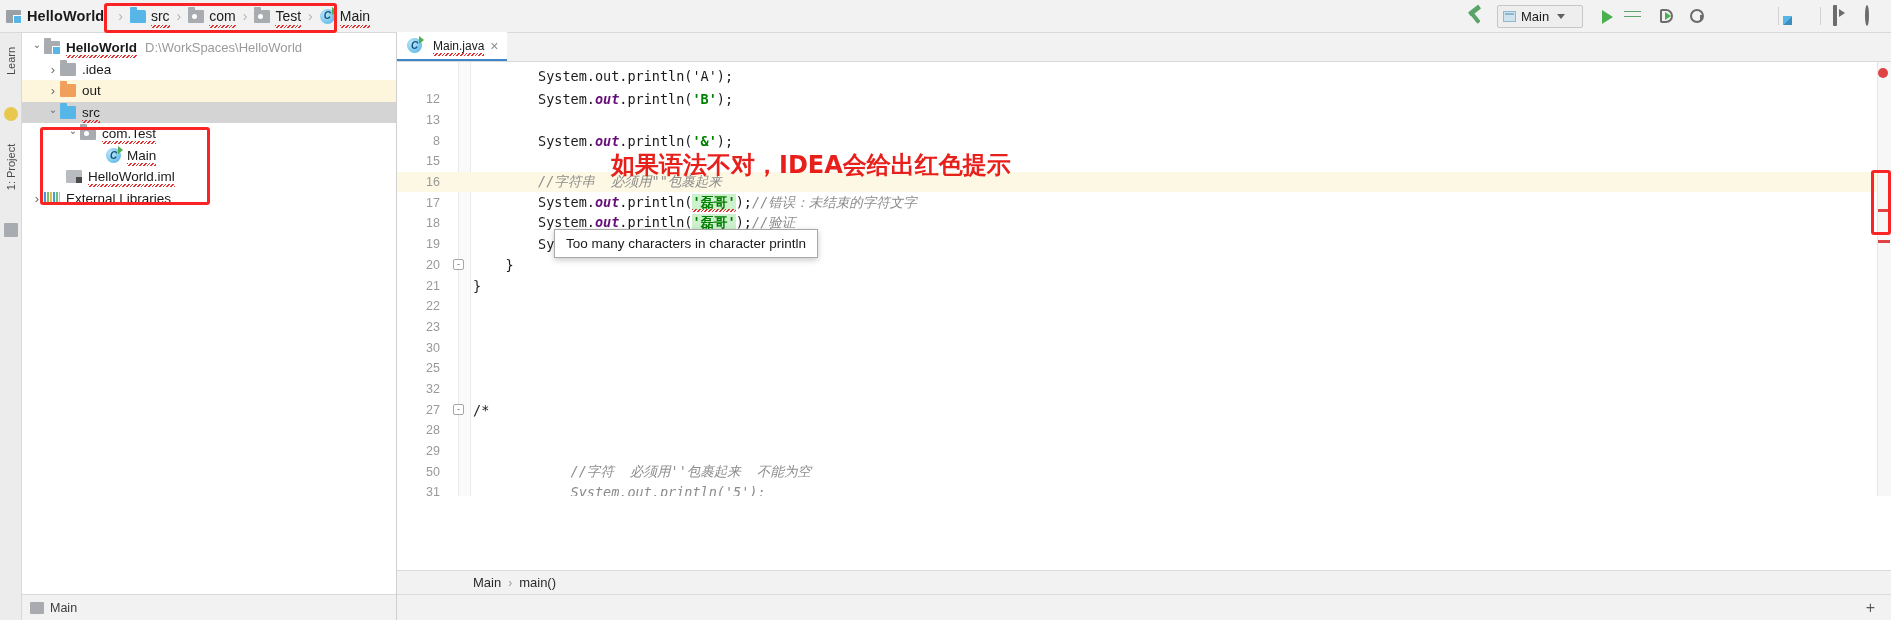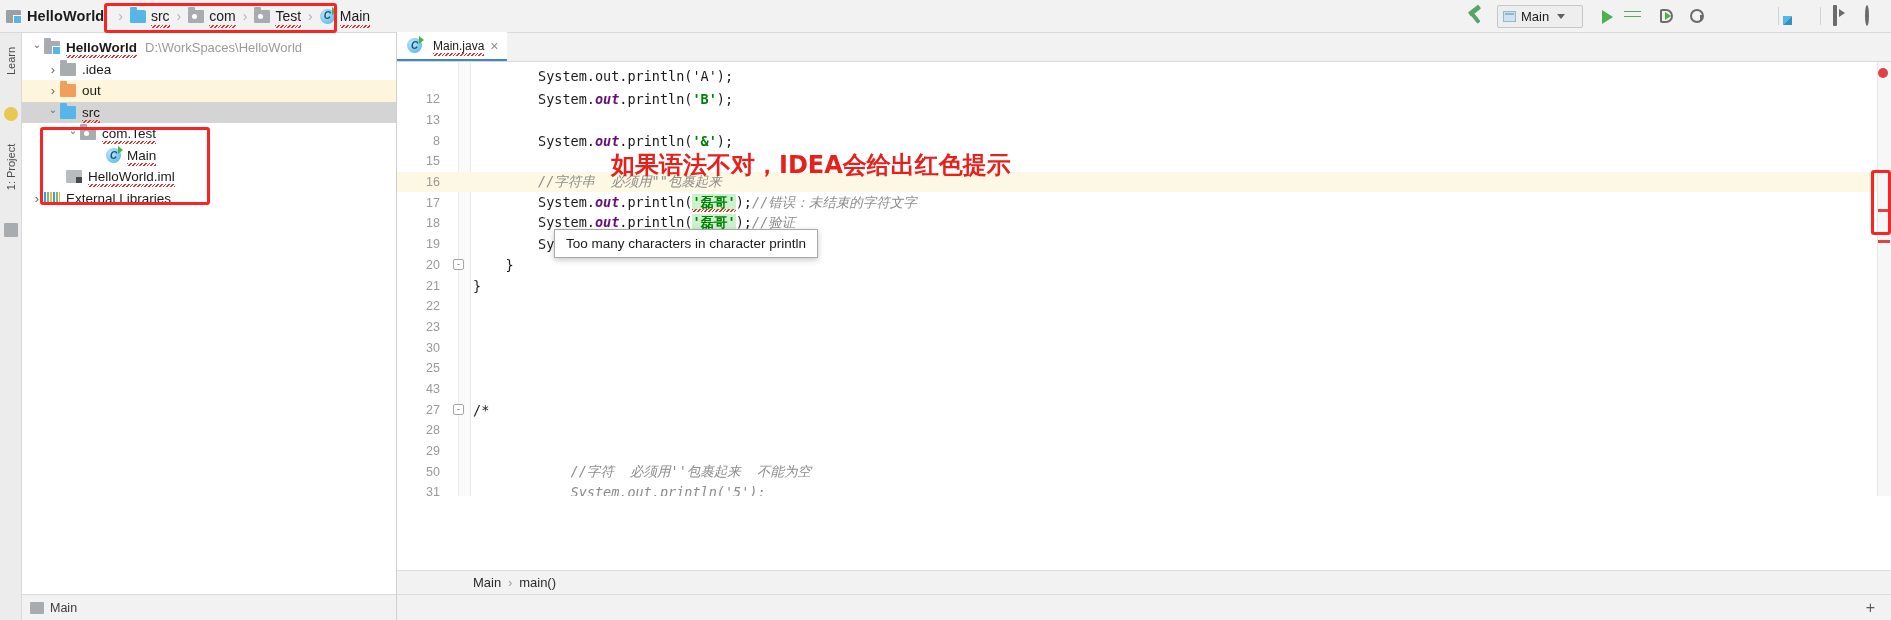--- a/index.html
+++ b/index.html
@@ -454,21 +454,21 @@
             <span class="lnum">30</span>
             <span class="lgap"></span>
             <span class="code"></span>
           </div>
           <div class="line">
             <span class="lnum">25</span>
             <span class="lgap"></span>
             <span class="code"></span>
           </div>
           <div class="line">
-            <span class="lnum">43</span>
+            <span class="lnum">32</span>
             <span class="lgap"></span>
             <span class="code"></span>
           </div>
           <div class="line">
             <span class="lnum">27</span>
             <span class="fold-mark">-</span>
             <span class="lgap"></span>
             <span class="code"><span>/*</span></span>
           </div>
           <div class="line">

